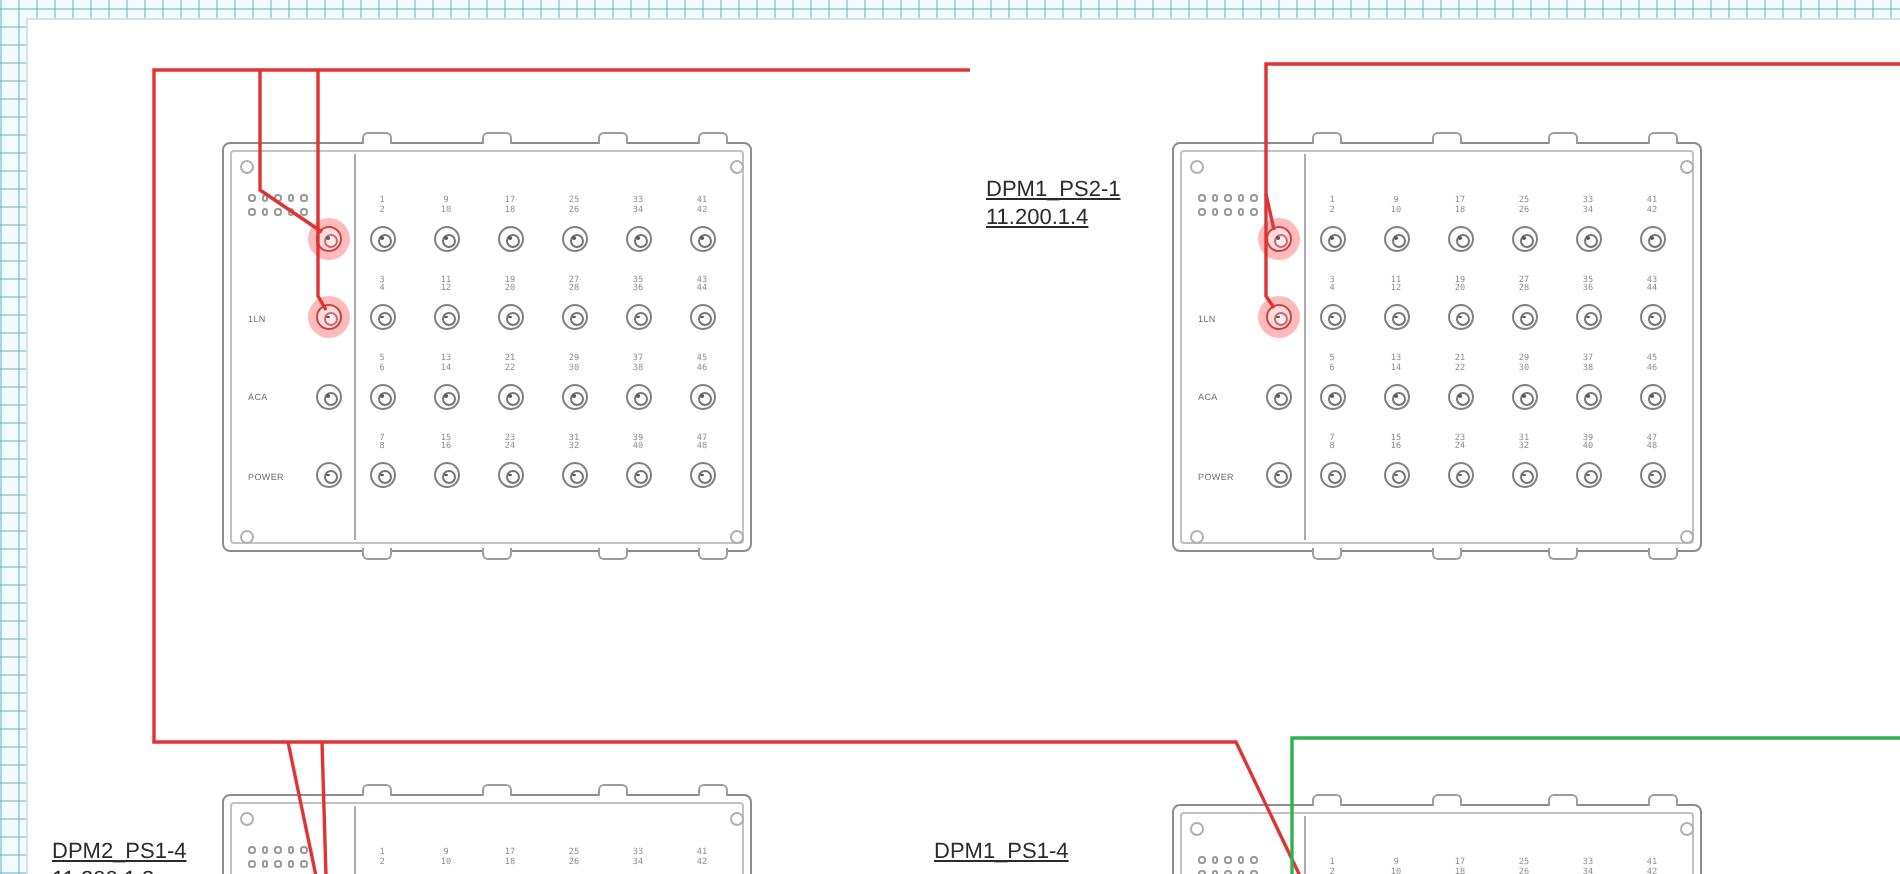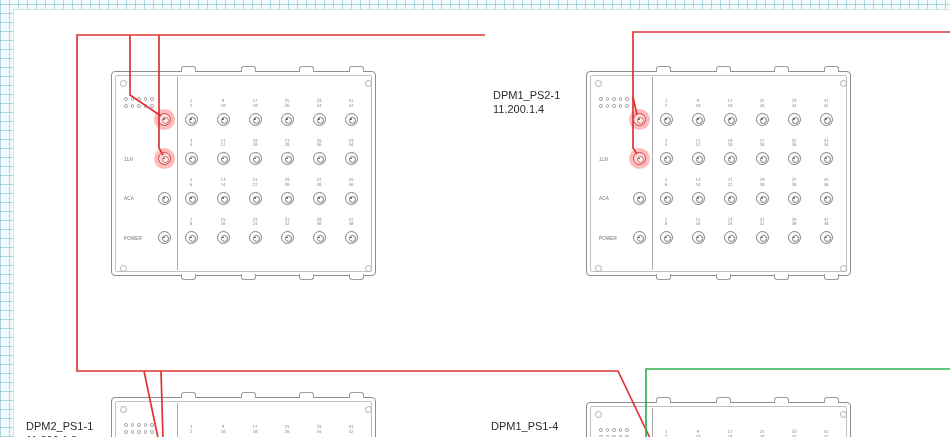--- a/index.html
+++ b/index.html
@@ -33,21 +33,21 @@
   .pnum{position:absolute;font-size:4.3px;line-height:4.8px;color:#8f8f8f;white-space:pre;
     text-align:center;transform:translateX(-50%);font-family:"DejaVu Sans Mono",monospace;}
   .port{position:absolute;width:13px;height:13px;border:1px solid #828282;border-radius:50%;
     background:#fbfbfb;box-sizing:border-box;}
   .port i{position:absolute;left:3px;top:3px;width:5px;height:5px;border:1px solid #757575;border-radius:50%;background:#fff;}
   .port b{position:absolute;left:4.7px;top:4.7px;width:1.8px;height:1.8px;background:#5a5a5a;border-radius:50%;}
   .port.hl{border-color:#c94444;background:#ffdcdc;}
   .port.hl i{border-color:#c96a6a;background:#ffecec;}
   .glow{position:absolute;width:21px;height:21px;border-radius:50%;background:rgba(255,92,92,.42);}
   
-  .dev-label{position:absolute;z-index:20;font-size:11px;line-height:13.5px;color:#2b2b2b;white-space:nowrap;}
+  .dev-label{position:absolute;z-index:20;font-size:11px;line-height:13.5px;color:#2b2b2b;white-space:nowrap;text-decoration:underline;}
   #wires{position:absolute;left:0;top:0;z-index:30;pointer-events:none;}
   #wires path{pointer-events:stroke;}
 </style>
 </head>
 <body>
 
 <div class="grid-bg"></div>
 
 <div class="canvas">
   <div class="scene">
@@ -533,24 +533,24 @@
           <span class="pnum" style="left:240px;top:28px">41
 42</span>
         </div>
       </div>
 
     <div class="dev-label" style="left:492px;top:88px">
       <div>DPM1_PS2-1</div>
       <div>11.200.1.4</div>
     </div>
     <div class="dev-label" style="left:25px;top:419px">
-      <div>DPM2_PS1-1</div>
+      <div>DPM2_PS1-4</div>
       <div>11.200.1.3</div>
     </div>
-    <div class="dev-label" style="left:490px;top:419px">
+    <div class="dev-label" style="left:466px;top:419px">
       <div>DPM1_PS1-4</div>
       <div></div>
     </div>
 
     <svg id="wires" width="950" height="437" viewBox="0 0 950 437">
         <path d="M484,34 H76 V370 H617 L649,437" fill="none" stroke="#e03434" stroke-width="1.7"></path>
         <path d="M129,34 V94 L160,115" fill="none" stroke="#e03434" stroke-width="1.7"></path>
         <path d="M158,34 V147 L162,154" fill="none" stroke="#e03434" stroke-width="1.7"></path>
         <path d="M950,31 H632 V147 L636,153" fill="none" stroke="#e03434" stroke-width="1.7"></path>
         <path d="M632,96 L636,114" fill="none" stroke="#e03434" stroke-width="1.7"></path>

